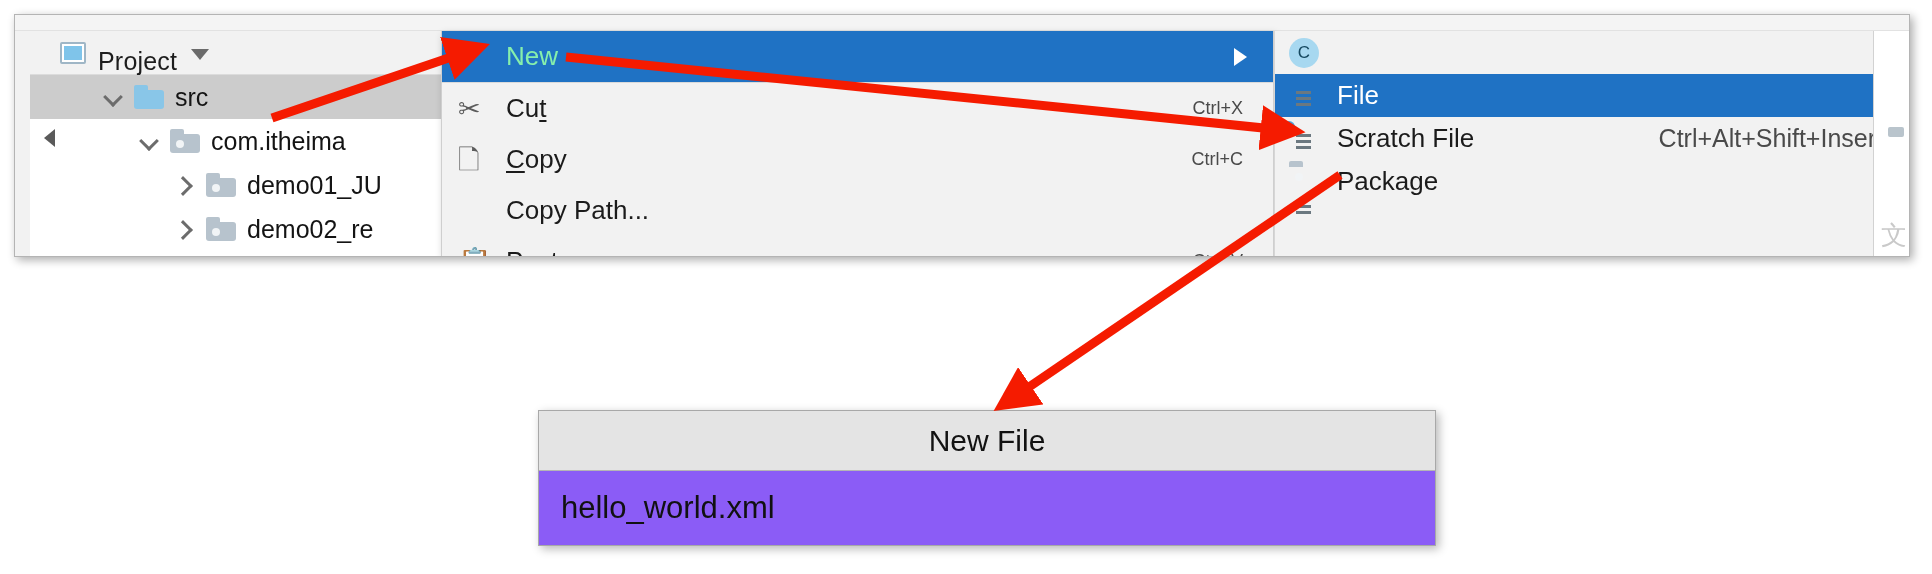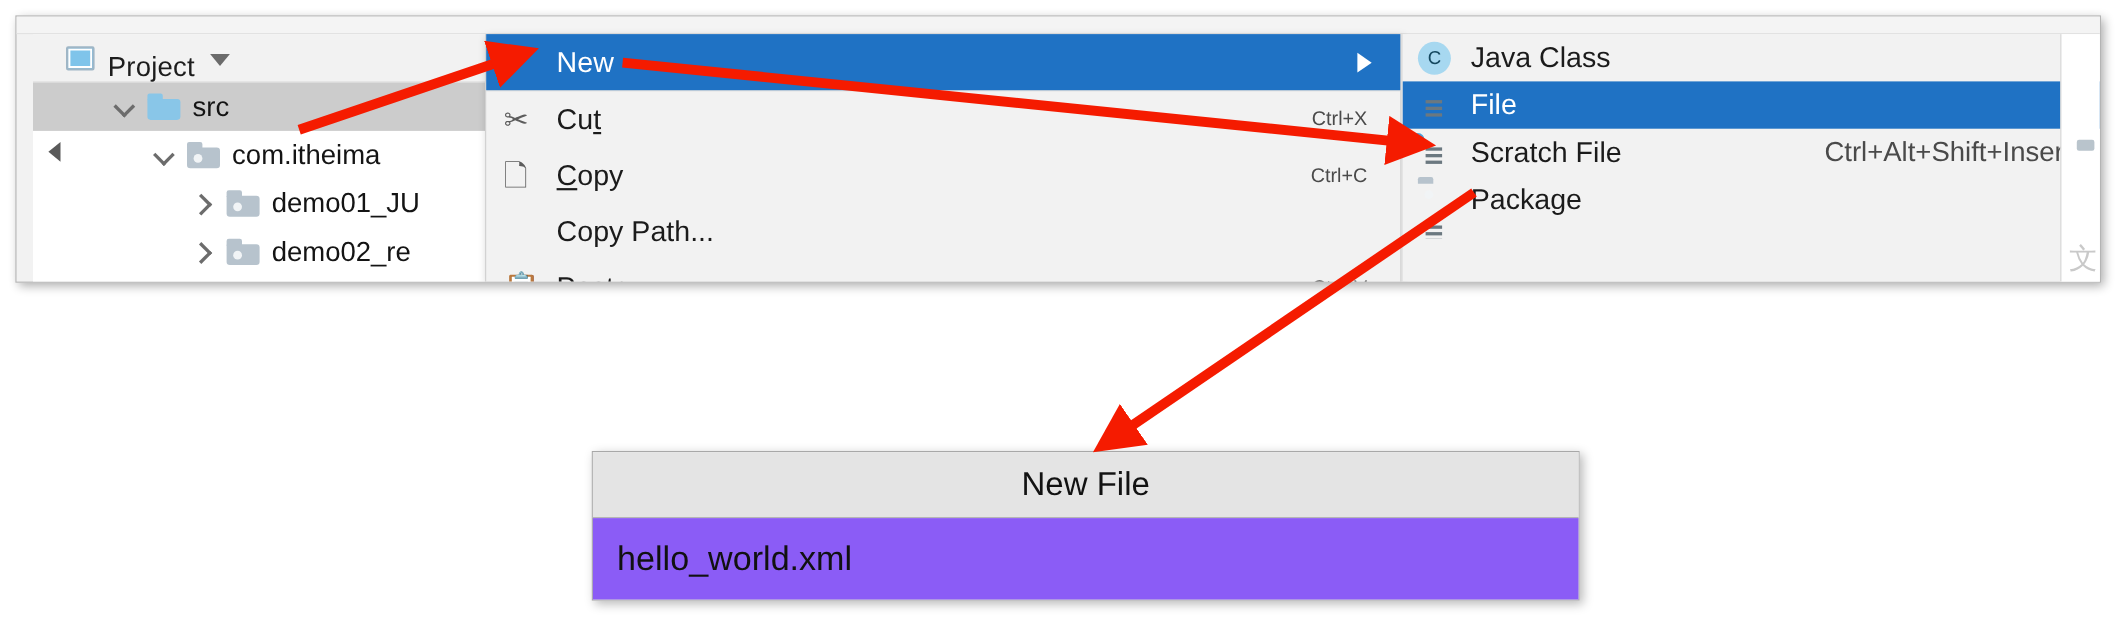--- a/index.html
+++ b/index.html
@@ -99,21 +99,21 @@
     width: 833px; height: 226px;
     background: #f2f2f2;
     border: 1px solid #cfcfcf; border-top: none;
     box-shadow: 2px 3px 8px rgba(0,0,0,.20);
   }
   .ctx-item {
     position: relative; height: 51px;
     display: flex; align-items: center;
     font-size: 26px; color: #1b1b1b;
   }
-  .ctx-item.highlight { background: #1f72c4; color: #ffffff; }
+  .ctx-item.highlight { background: #1f72c4; color: #86efac; }
   .ctx-sep { height: 1px; background: #dadada; margin: 0; }
   .ctx-ico {
     width: 36px; flex: 0 0 36px; margin-left: 16px; margin-right: 12px;
     height: 32px; position: relative;
   }
   .ctx-label { flex: 1 1 auto; white-space: nowrap; }
   .ctx-label u { text-decoration: underline; text-underline-offset: 3px; }
   .ctx-accel { font-size: 18px; color: #4a4a4a; margin-right: 30px; }
   .submenu-arrow {
     width: 0; height: 0; margin-right: 26px;
@@ -303,21 +303,20 @@
       </div>
 
     </div>
 
     <div class="sub-menu">
 
       <div class="sub-item">
         <span class="sub-ico">
             <span class="ic-java">C</span>
           </span>
-        <span class="sub-label">Java Class</span>
       </div>
 
 
       <div class="sub-item highlight">
         <span class="sub-ico"><span class="ic-doc"></span></span>
         <span class="sub-label">File</span>
       </div>
 
       <div class="sub-item">
         <span class="sub-ico"><span class="ic-doc scratch"></span></span>

